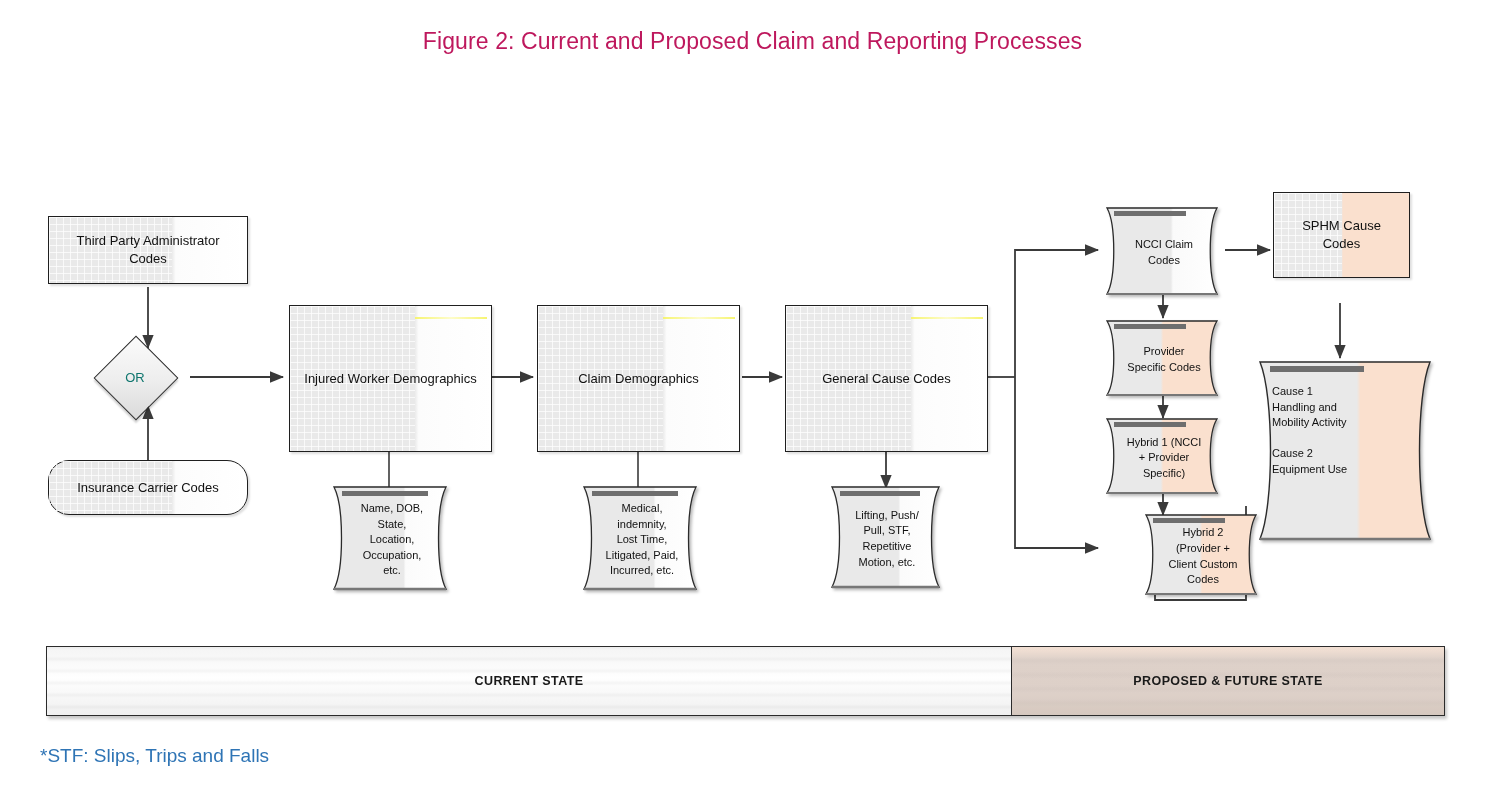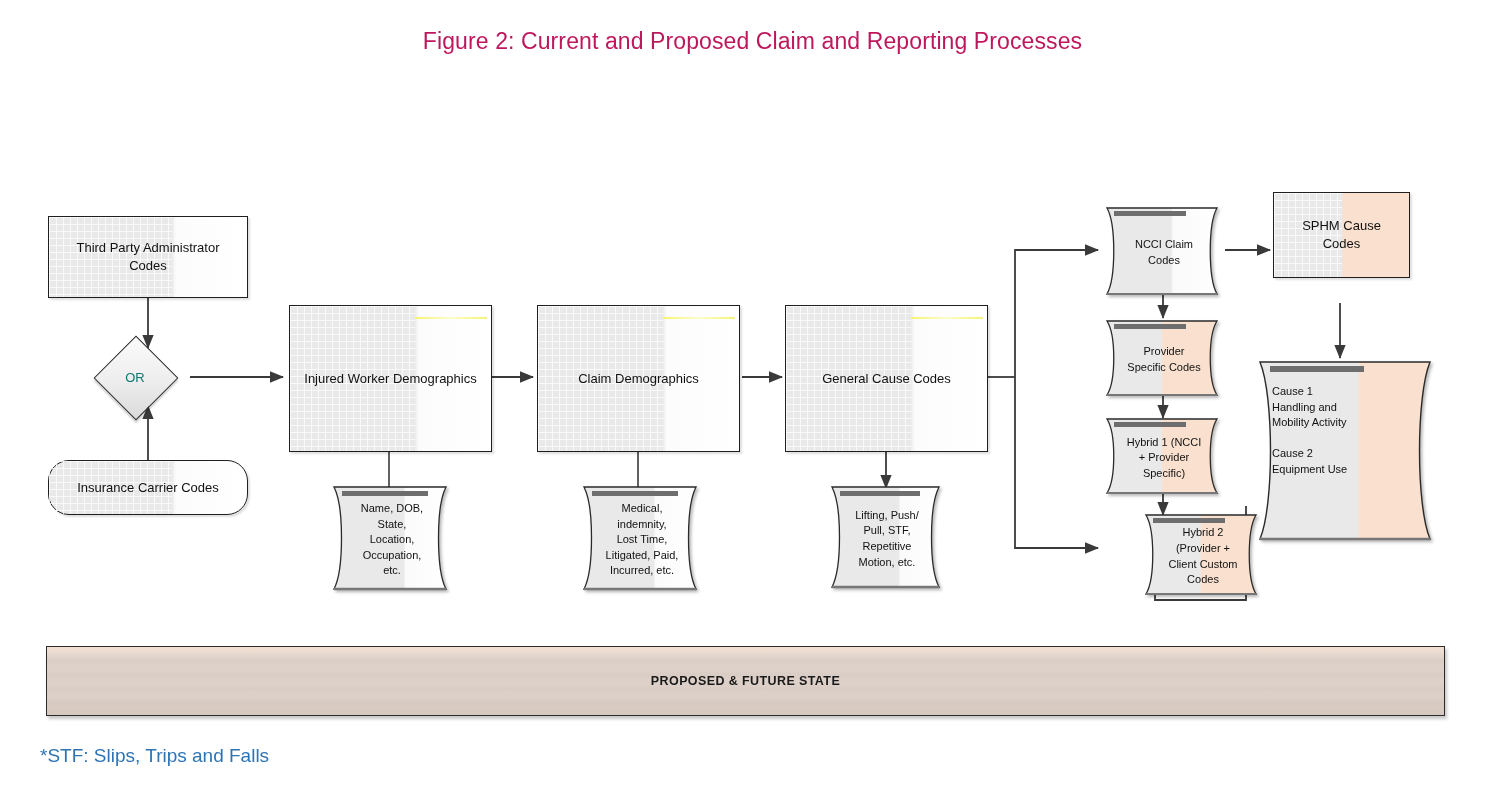--- a/index.html
+++ b/index.html
@@ -159,21 +159,21 @@
 
       <path d="M988,377 L1015,377"></path>
     </g>
 
     <g stroke="#3a3a3a" stroke-width="1.6" fill="none">
       <path d="M389,452 L389,492"></path>
       <path d="M638,452 L638,492"></path>
     </g>
   </svg>
 
-  <div class="node rectbox" style="left:48px;top:216px;width:200px;height:82px;">
+  <div class="node rectbox" style="left:48px;top:216px;width:200px;height:68px;">
     <span class="grid"></span>
     <span class="txt">Third Party Administrator Codes</span>
   </div>
 
   <div class="diamond" style="left:106px;top:348px;width:58px;height:58px;">
     <span class="dshape"></span>
     <span class="dlabel">OR</span>
   </div>
 
   <div class="node rectbox" style="left:48px;top:460px;width:200px;height:55px;border-radius:21px;">
@@ -357,20 +357,23 @@
     </svg>
     <span class="wlabel left">Cause 1
 Handling and
 Mobility Activity
 
 Cause 2
 Equipment Use</span>
   </div>
 
   <div class="banner">
+    <div class="seg cur">
+      <span>CURRENT STATE</span>
+    </div>
     <div class="seg fut">
       <span>PROPOSED &amp; FUTURE STATE</span>
     </div>
   </div>
 
   <div class="footnote">*STF: Slips, Trips and Falls</div>
 
 </div>
 
 </body></html>

